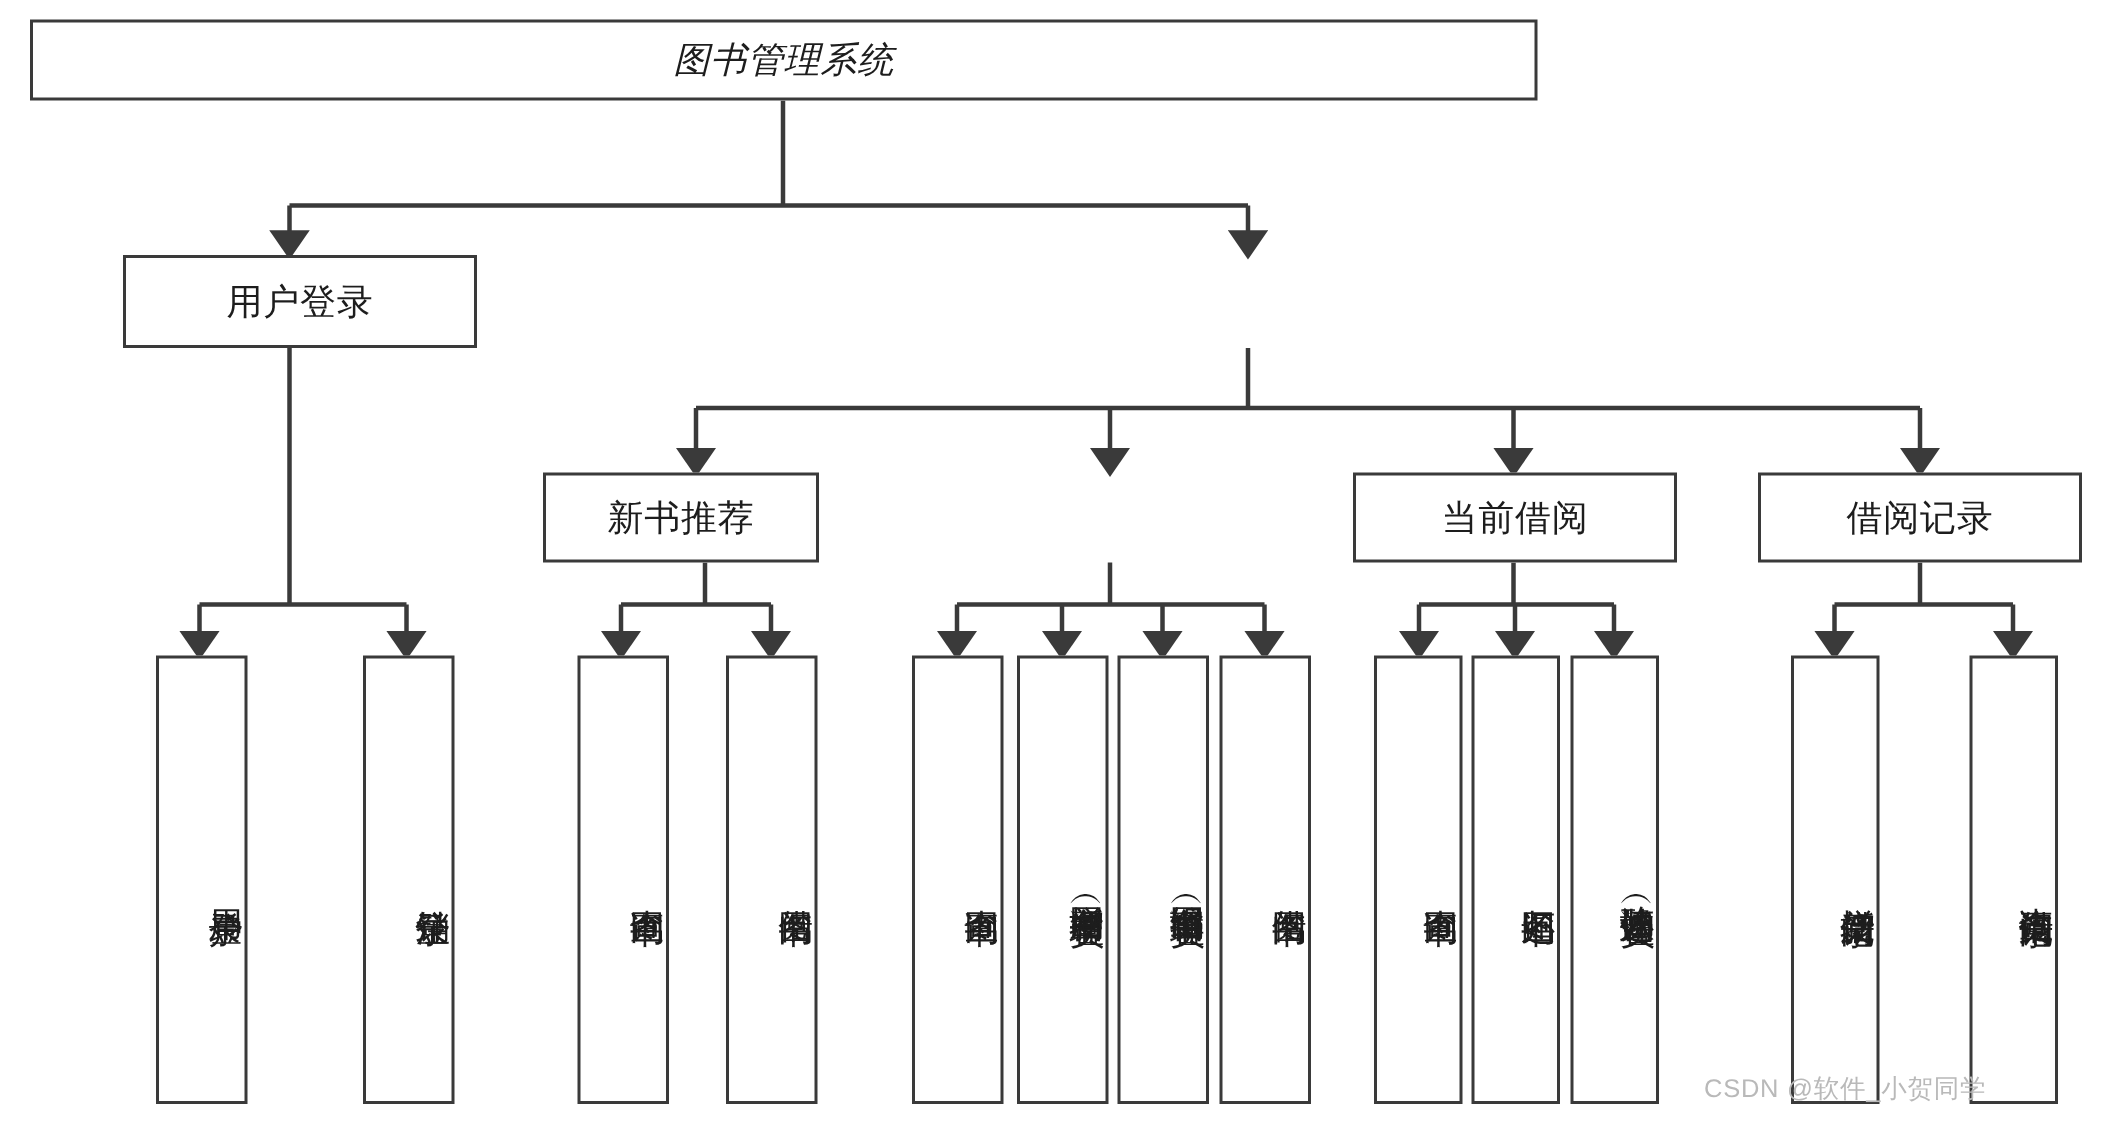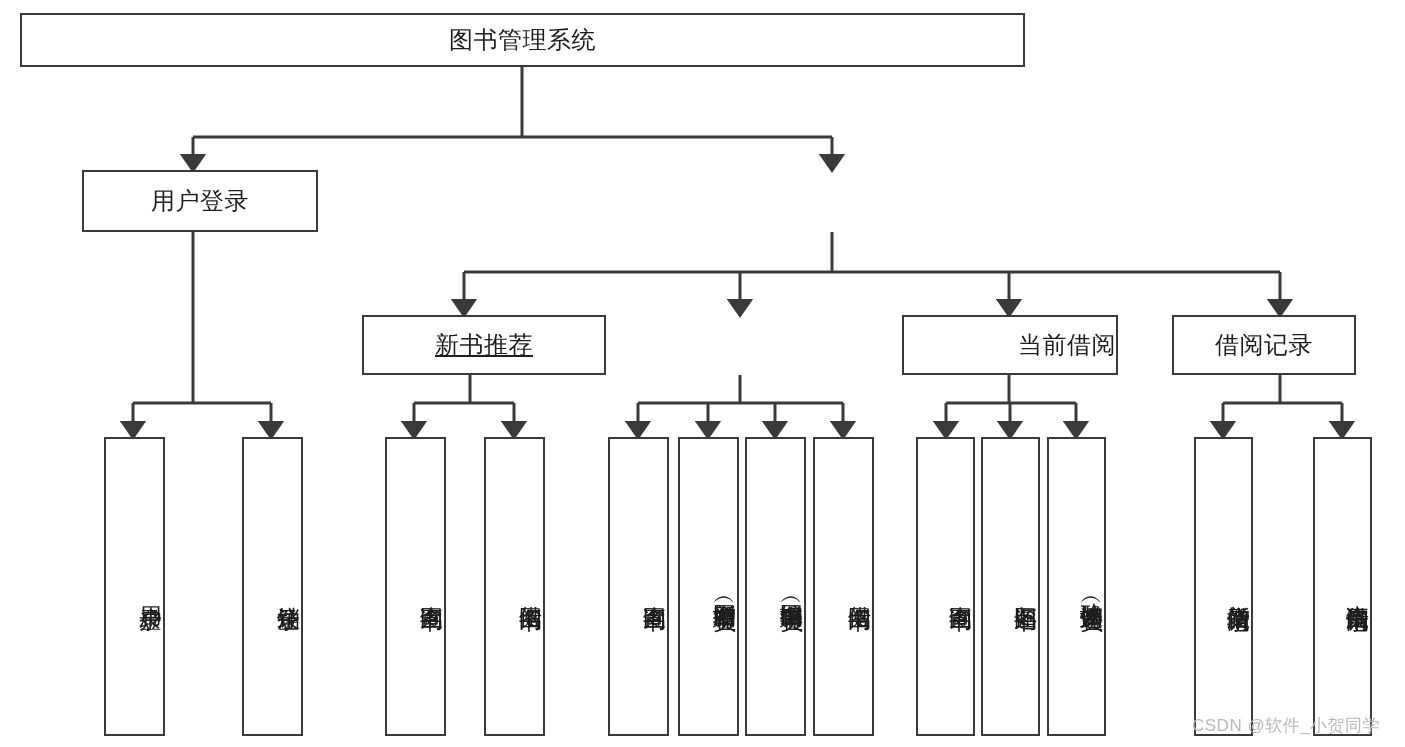--- a/index.html
+++ b/index.html
@@ -112,35 +112,35 @@
       <path d="M1010,403 L1010,425" marker-end="url(#arw)"></path>
       <path d="M1076,403 L1076,425" marker-end="url(#arw)"></path>
 
       <path d="M1280,375 L1280,403"></path>
       <path d="M1223,403 L1342,403"></path>
       <path d="M1223,403 L1223,425" marker-end="url(#arw)"></path>
       <path d="M1342,403 L1342,425" marker-end="url(#arw)"></path>
     </g>
   </svg>
 
-  <div class="node h" style="left:20px; top:13px; width:1005px; height:54px;">
+  <div class="node h" style="left:20px; top:13px; width:1005px; height:54px;font-style:italic;">
     <span>图书管理系统</span>
   </div>
 
   <div class="node h" style="left:82px; top:170px; width:236px; height:62px;">
     <span>用户登录</span>
   </div>
 
-  <div class="node h" style="left:362px; top:315px; width:244px; height:60px;text-decoration:underline;">
+  <div class="node h" style="left:362px; top:315px; width:184px; height:60px;">
     <span>新书推荐</span>
   </div>
-  <div class="node h" style="left:902px; top:315px; width:216px; height:60px;justify-content:flex-end;">
+  <div class="node h" style="left:902px; top:315px; width:216px; height:60px;">
     <span>当前借阅</span>
   </div>
-  <div class="node h" style="left:1172px; top:315px; width:184px; height:60px;">
+  <div class="node h" style="left:1172px; top:315px; width:216px; height:60px;">
     <span>借阅记录</span>
   </div>
 
   <div class="node v" style="left:104px; top:437px; width:61px; height:299px;">
     <span class="vtext">用户登录</span>
   </div>
   <div class="node v" style="left:242px; top:437px; width:61px; height:299px;">
     <span class="vtext">注销登录</span>
   </div>
 
@@ -174,15 +174,15 @@
     <span class="vtext">确认归还（管理员）</span>
   </div>
 
   <div class="node v" style="left:1194px; top:437px; width:59px; height:299px;">
     <span class="vtext">新增借阅记录</span>
   </div>
   <div class="node v" style="left:1313px; top:437px; width:59px; height:299px;">
     <span class="vtext">查询借阅记录</span>
   </div>
 
-  <div class="watermark" style="left:1192px; top:714px;">CSDN @软件_小贺同学</div>
+  <div class="watermark" style="left:1136px; top:714px;">CSDN @软件_小贺同学</div>
 
 </div>
 
 </body></html>

